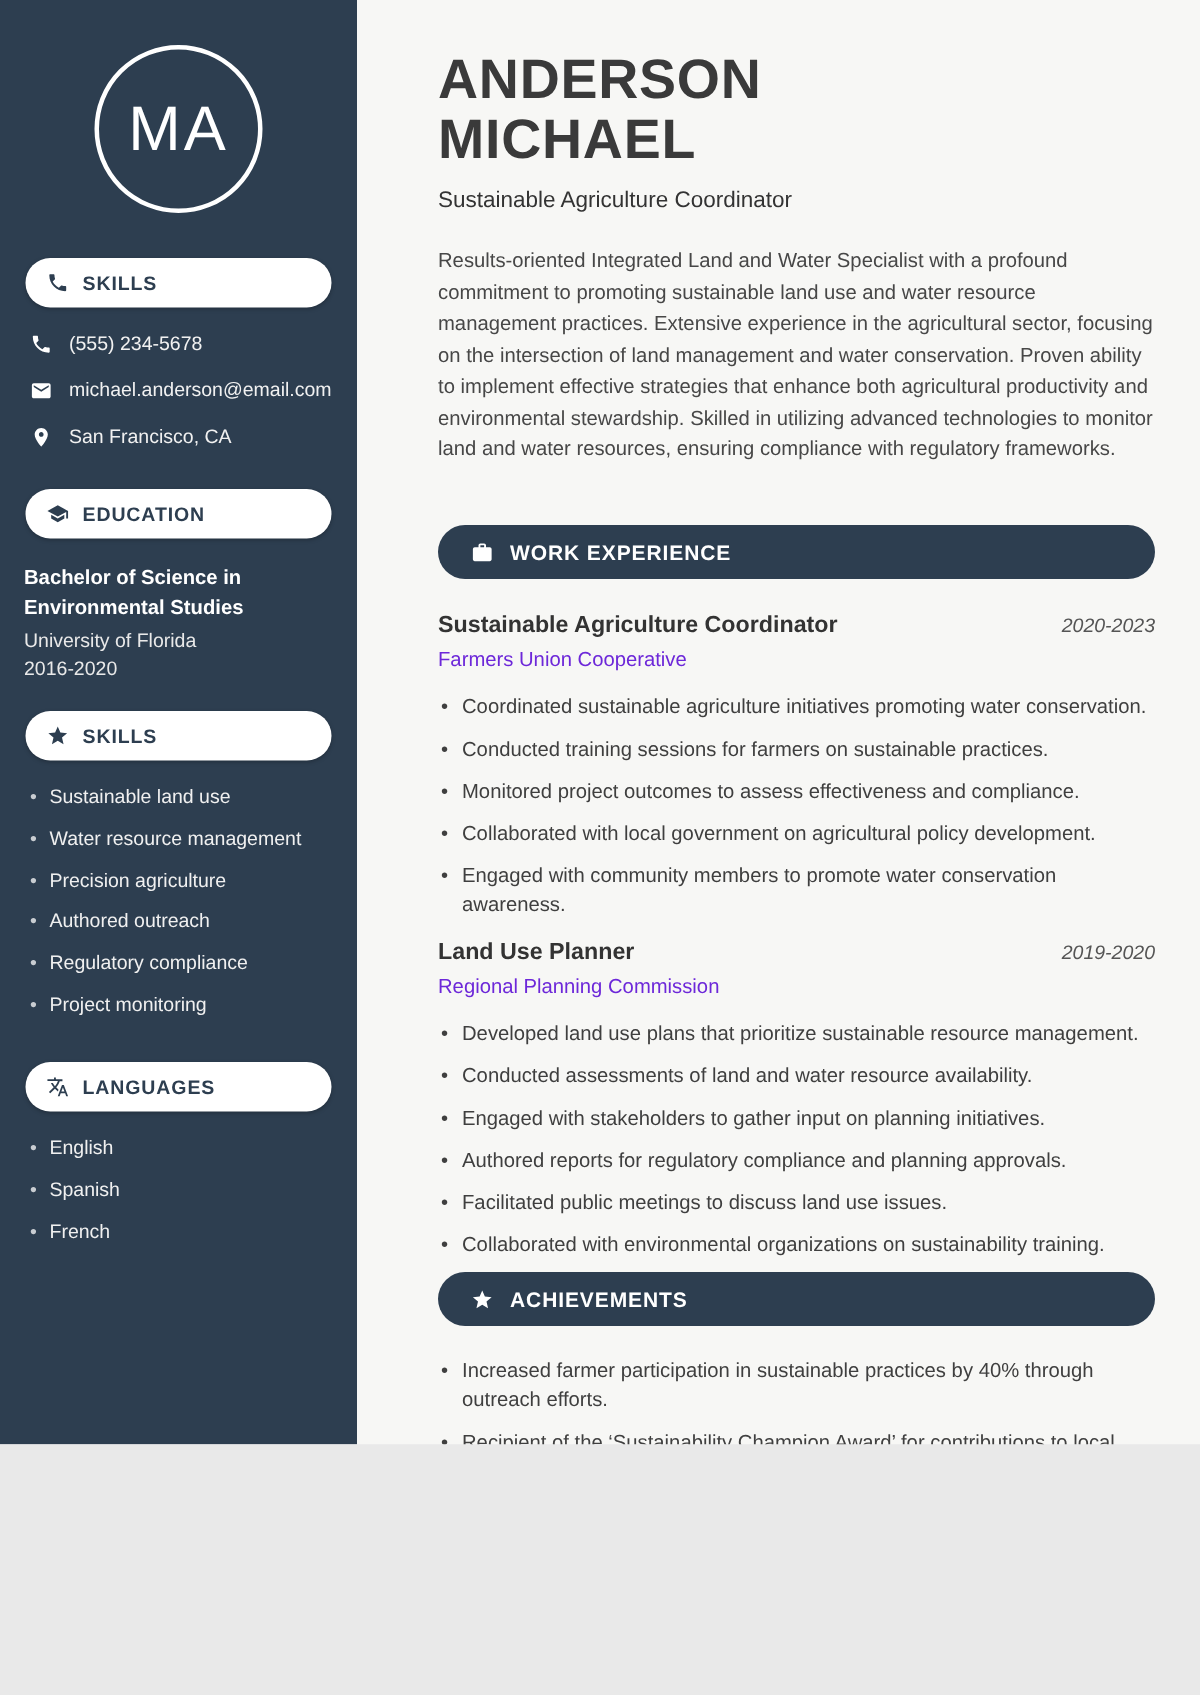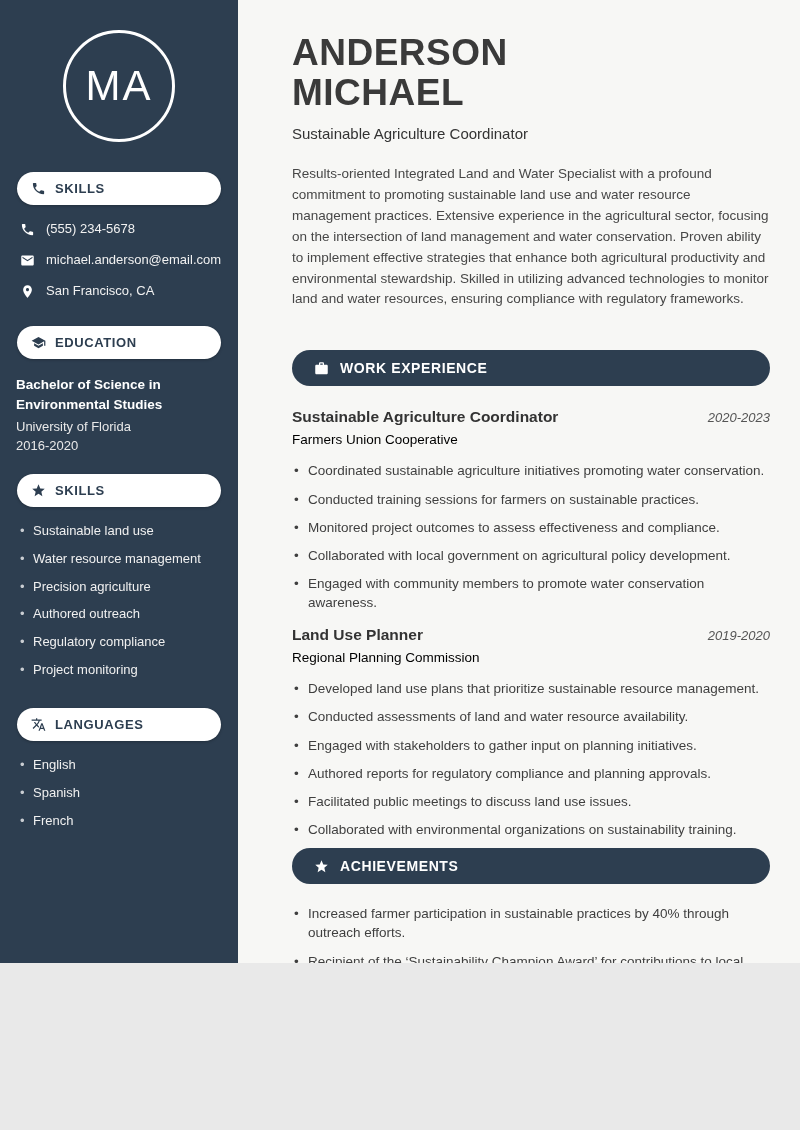--- a/index.html
+++ b/index.html
@@ -55,21 +55,21 @@
   .summary{font-size:13.5px;line-height:1.55;color:#474747;margin-top:22px;}
   .section-pill{
     margin-top:40px;background:var(--accent);color:#fff;border-radius:18px;height:36px;
     display:flex;align-items:center;gap:11px;padding:0 22px;
     font-size:14px;font-weight:700;letter-spacing:0.6px;
   }
   .section-pill svg{width:15px;height:15px;fill:#fff;}
   .job-header{display:flex;justify-content:space-between;align-items:baseline;margin-top:22px;}
   .job-role{font-size:15.5px;font-weight:700;color:#333;}
   .job-dates{font-size:13px;color:#555;font-style:italic;}
-  .job-company{font-size:13.5px;color:#000000;margin-top:6px;}
+  .job-company{font-size:13.5px;color:#6d28d9;margin-top:6px;}
   .bullets{list-style:none;margin-top:14px;}
   .bullets li{
     font-size:13.5px;color:#3f3f3f;line-height:1.42;margin-bottom:9px;
     position:relative;padding-left:16px;
   }
   .bullets li::before{content:"•";position:absolute;left:2px;color:#3f3f3f;}
   .ach-bullets{margin-top:20px;}
 </style>
 </head>
 <body>

